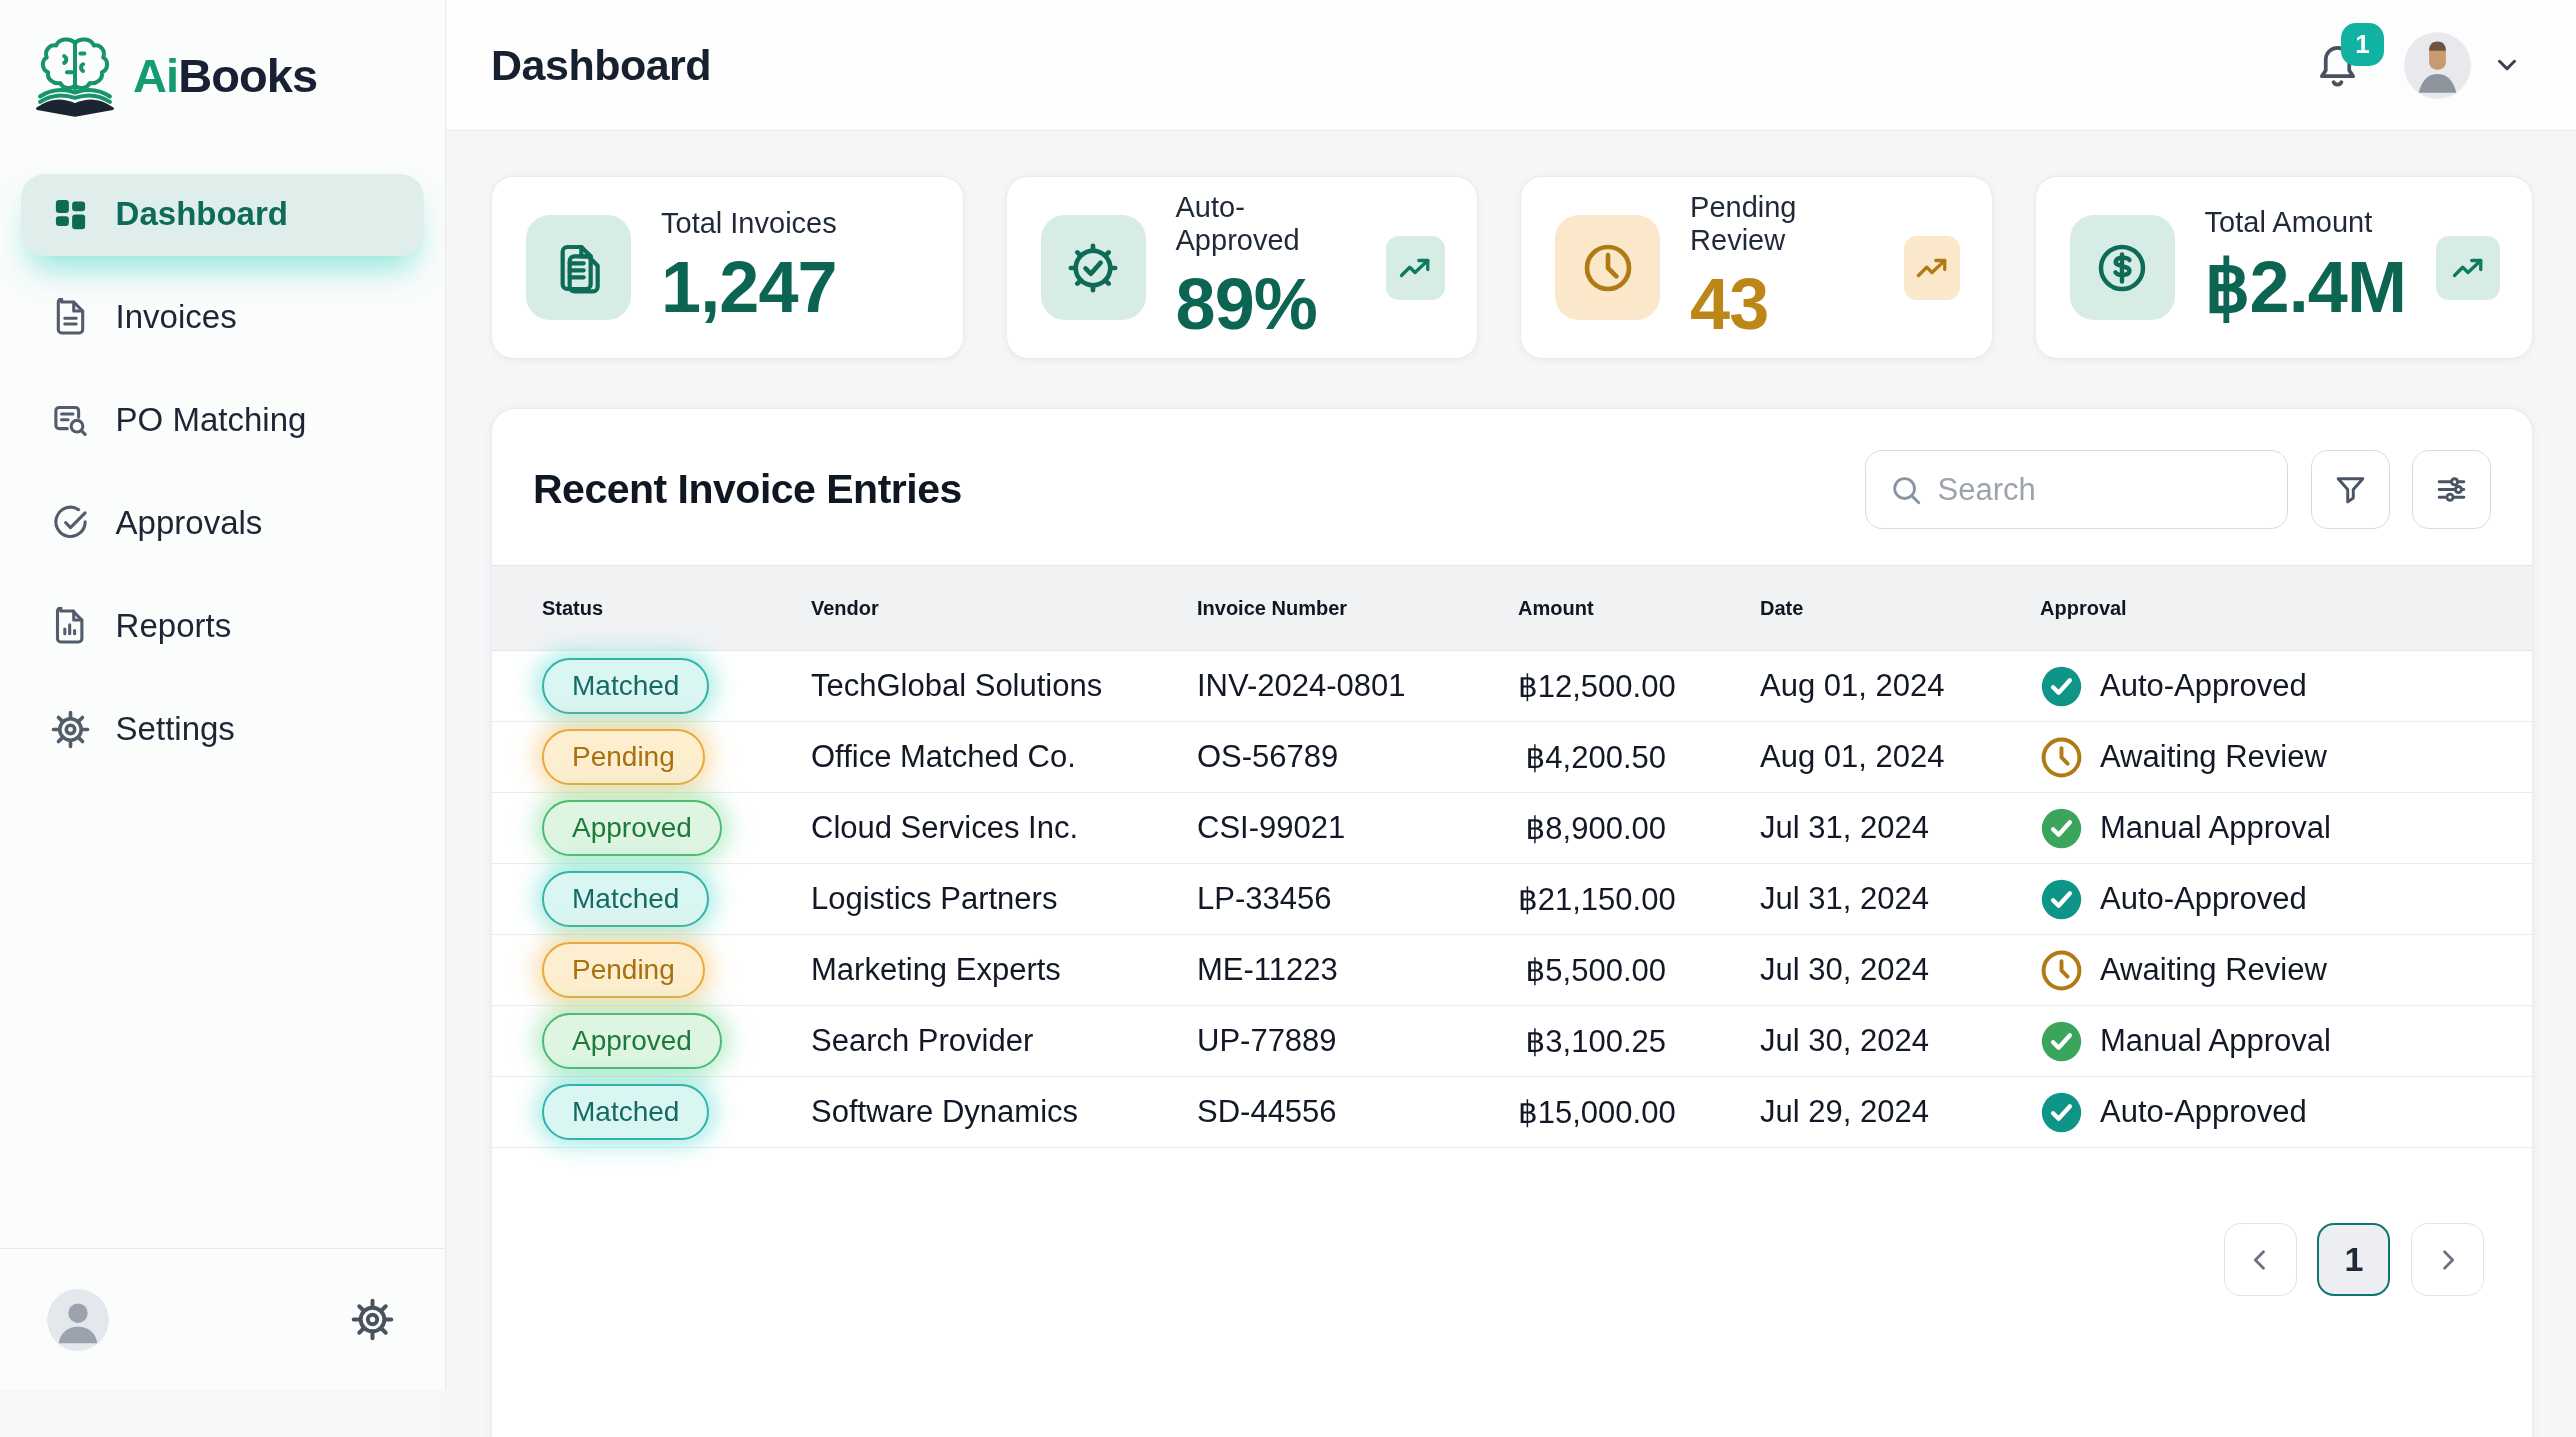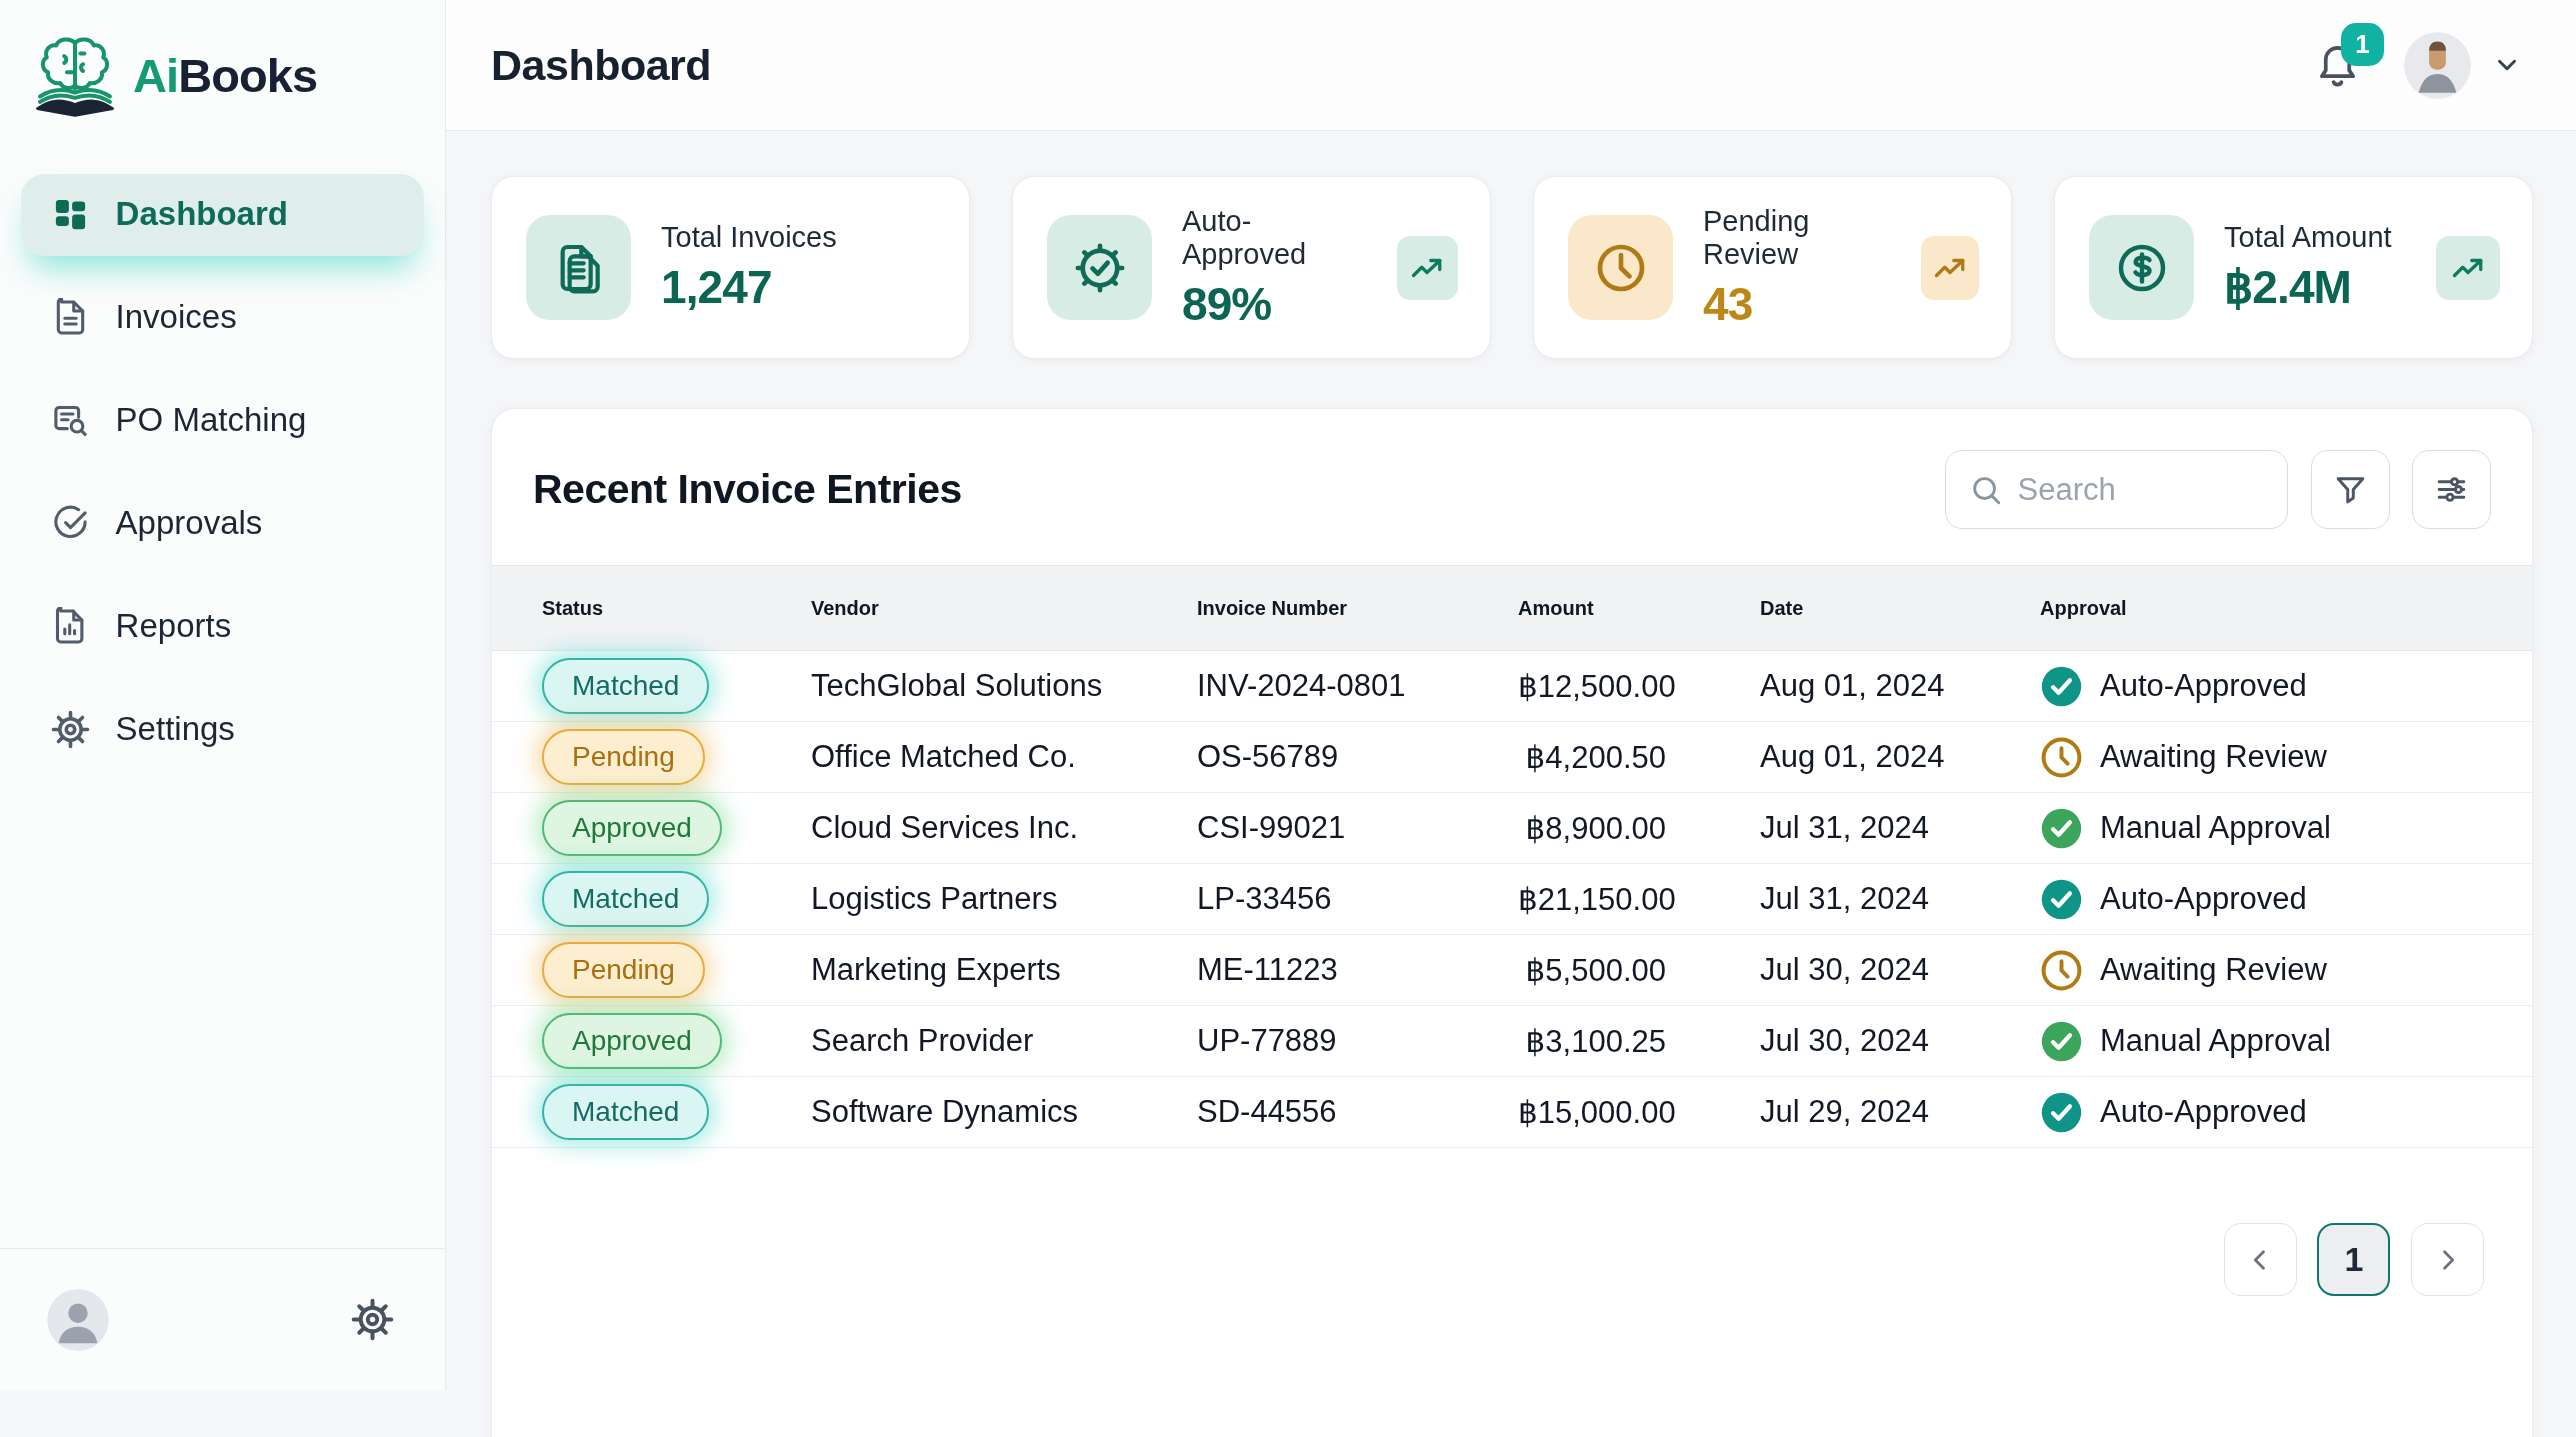--- a/index.html
+++ b/index.html
@@ -49,37 +49,37 @@
 
   
   .cards { display:flex; gap:42px; }
   .stat-card { flex:1; height:183px; background:#fff; border:1.9px solid #e9ebef; border-radius:22.5px;
     box-shadow:0 1.9px 7.5px rgba(16,24,40,.05); display:flex; align-items:center;
     padding:0 32px 0 34px; gap:30px; }
   .stat-icon { width:105px; height:105px; border-radius:24px; background:#d8ece6;
     display:flex; align-items:center; justify-content:center; flex:0 0 auto; }
   .stat-icon svg { width:56px; height:56px; color:#0d6b57; }
   .stat-label { font-size:29px; color:#1f2937; }
-  .stat-value { margin-top:6px; font-size:46px; font-weight:800; letter-spacing:-0.9px; color:#0b6552; }
+  .stat-value { margin-top:6px; font-size:72px; font-weight:800; letter-spacing:-0.9px; color:#0b6552; }
   .trend-box { margin-left:auto; width:64px; height:64px; border-radius:13px; background:#d8ece6;
     display:flex; align-items:center; justify-content:center; }
   .trend-box svg { width:36px; height:36px; color:#0e7a5f; }
   .stat-card[data-accent="amber"] .stat-icon,
   .stat-card[data-accent="amber"] .trend-box { background:#fbe8cb; }
   .stat-card[data-accent="amber"] .stat-icon svg,
   .stat-card[data-accent="amber"] .trend-box svg { color:#b07a14; }
   .stat-card[data-accent="amber"] .stat-value { color:#bd8717; }
 
   
   .table-card { margin-top:49px; background:#fff; border:1.9px solid #e9ebef; border-radius:24px;
     box-shadow:0 1.9px 9.4px rgba(16,24,40,.05); height:1170px; overflow:hidden; }
   .table-head { display:flex; align-items:center; padding:41px 41px 36px 41px; }
   .table-title { font-size:41px; font-weight:800; color:#0f1722; letter-spacing:-0.5px; }
   .table-tools { margin-left:auto; display:flex; align-items:center; gap:22.5px; }
-  .search-box { display:flex; align-items:center; gap:15px; width:343px; height:79px;
+  .search-box { display:flex; align-items:center; gap:15px; width:423px; height:79px;
     border:1.9px solid #d8dce2; border-radius:17px; background:#fff; padding:0 22.5px; }
   .search-box svg { width:34px; height:34px; color:#8a94a3; flex:0 0 auto; }
   .search-box input { border:none; outline:none; width:100%; font-size:31px;
     font-family:"Liberation Sans", sans-serif; color:#121826; background:transparent; }
   .search-box input::placeholder { color:#9ca3af; }
   .tool-btn { width:79px; height:79px; border:1.9px solid #d8dce2; border-radius:17px; background:#fff;
     display:flex; align-items:center; justify-content:center; cursor:pointer; }
   .tool-btn svg { width:37px; height:37px; color:#4b5563; }
 
   .thead-row, .trow { display:grid;

